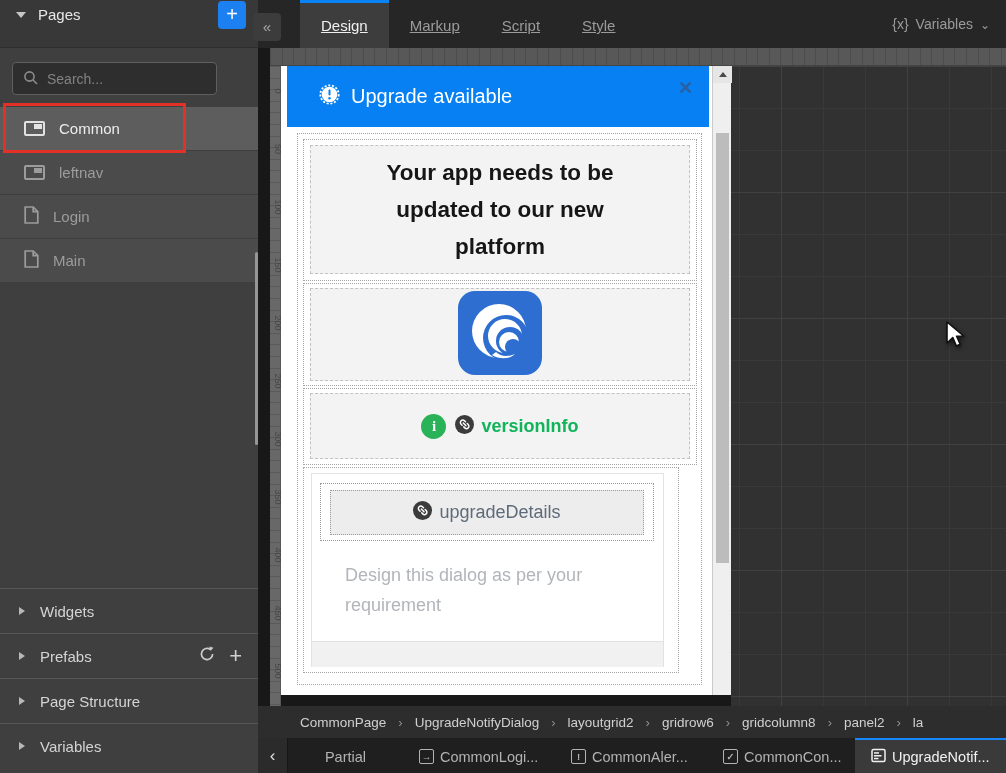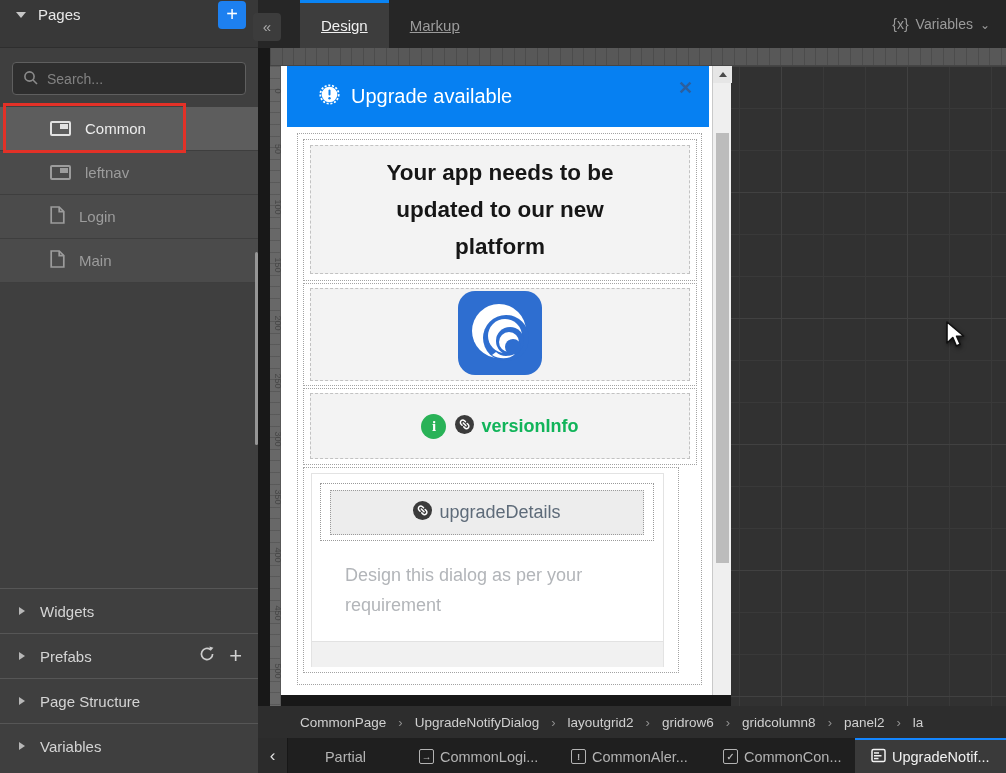--- a/index.html
+++ b/index.html
@@ -7,25 +7,25 @@
   .stage{position:relative;width:1006px;height:773px;overflow:hidden;background:#181818;}
 
   
   .sidebar{position:absolute;left:0;top:0;width:258px;height:773px;background:#3f3f3f;}
   .sb-header{display:flex;align-items:center;height:48px;padding:0 12px 18px 16px;background:#383838;border-bottom:1px solid #2e2e2e;}
   .caret-down{width:0;height:0;border-left:5px solid transparent;border-right:5px solid transparent;border-top:6px solid #c6c6c6;}
   .sb-title{margin-left:12px;font-size:15px;color:#e7e7e7;}
   .add-btn{margin-left:auto;width:28px;height:28px;border-radius:4px;background:#1d80f0;color:#fff;font-size:20px;line-height:26px;text-align:center;cursor:pointer;}
   .collapse-btn{position:absolute;left:253px;top:13px;width:28px;height:28px;border-radius:4px;background:#3c3c3c;color:#a9a9a9;font-size:15px;line-height:27px;text-align:center;z-index:30;}
   .search-wrap{position:relative;margin:14px 12px 10px 12px;}
-  .search-input{width:234px;height:33px;background:#2e2e2e;border:1px solid #5f5f5f;border-radius:4px;color:#bdbdbd;font-size:14px;padding:0 8px 0 34px;outline:none;}
+  .search-input{width:205px;height:33px;background:#2e2e2e;border:1px solid #5f5f5f;border-radius:4px;color:#bdbdbd;font-size:14px;padding:0 8px 0 34px;outline:none;}
   .search-input::placeholder{color:#828282;}
   .search-ico{position:absolute;left:11px;top:8px;}
   .page-list{position:absolute;left:0;top:107px;width:258px;}
-  .page-item{display:flex;align-items:center;height:44px;padding-left:50px;background:#4b4b4b;border-bottom:1px solid #3e3e3e;color:#9c9c9c;}
+  .page-item{display:flex;align-items:center;height:44px;padding-left:24px;background:#4b4b4b;border-bottom:1px solid #3e3e3e;color:#9c9c9c;}
   .page-item.selected{background:#5d5d5d;color:#e2e2e2;}
   .page-item .plabel{margin-left:14px;font-size:15px;}
   .page-item.selected .plabel{color:#ededed;}
   .picon-partial{position:relative;width:21px;height:15px;border:2px solid currentColor;border-radius:2px;}
   .picon-partial::after{content:"";position:absolute;top:1px;right:1px;width:8px;height:5px;background:currentColor;}
   .annotation{position:absolute;left:3px;top:103px;width:183px;height:50px;border:3px solid #e33127;z-index:20;pointer-events:none;}
   .sb-scroll{position:absolute;left:255px;top:252px;width:3px;height:193px;background:#969696;border-radius:2px;z-index:25;}
   .sb-sections{position:absolute;left:0;top:588px;width:258px;}
   .sb-section{display:flex;align-items:center;height:45px;border-top:1px solid #565656;padding-left:19px;background:#3f3f3f;}
   .caret-right{width:0;height:0;border-top:4px solid transparent;border-bottom:4px solid transparent;border-left:6px solid #b8b8b8;}
@@ -163,20 +163,22 @@
         <span class="sec-label">Variables</span>
       </div>
     </div>
   </div>
   <div class="sb-scroll"></div>
 
   <div class="topbar">
     <div class="tb-tabs">
       <div class="tb-tab active">Design</div>
       <div class="tb-tab">Markup</div>
+      <div class="tb-tab">Script</div>
+      <div class="tb-tab">Style</div>
     </div>
     <div class="tb-right">
       <span>{x}</span>
       <span>Variables</span>
       <span class="tb-chev">⌄</span>
     </div>
 
   </div>
   <div class="collapse-btn">«</div>
 

